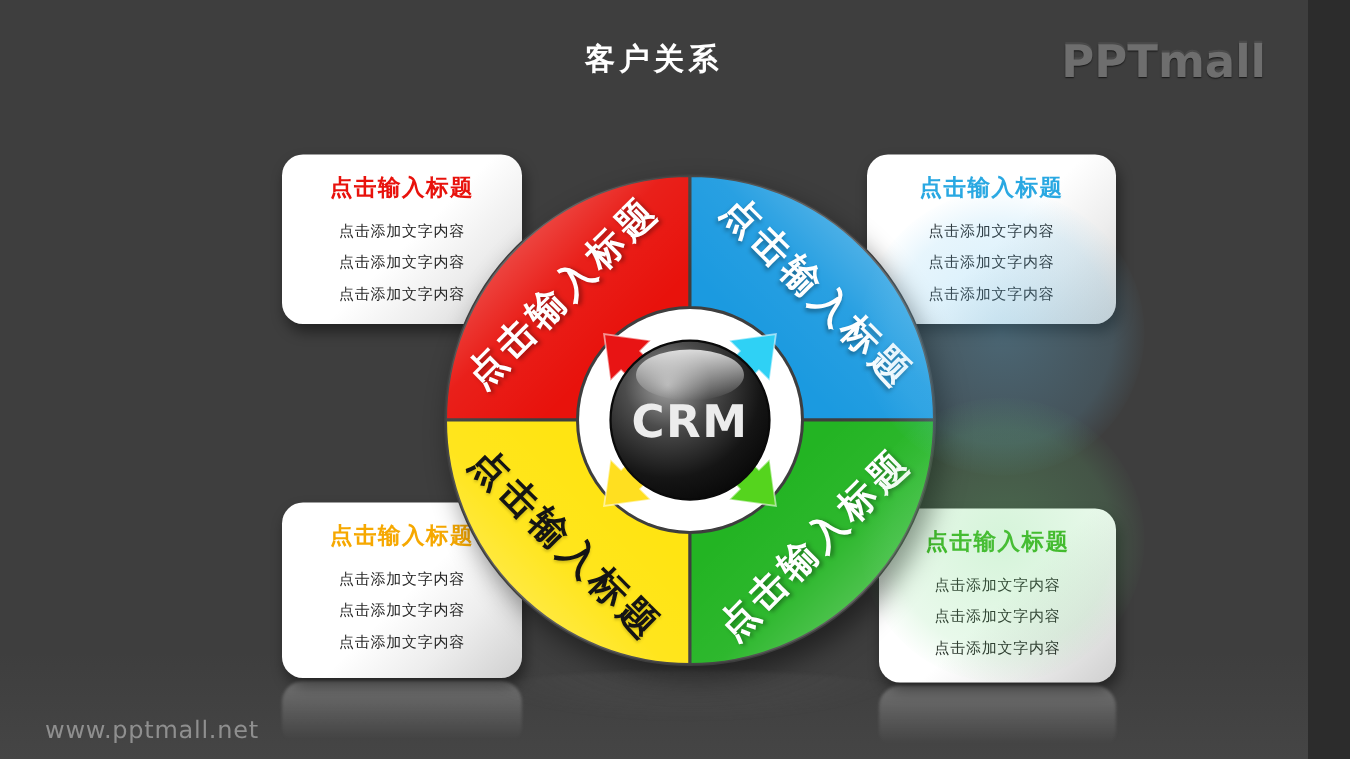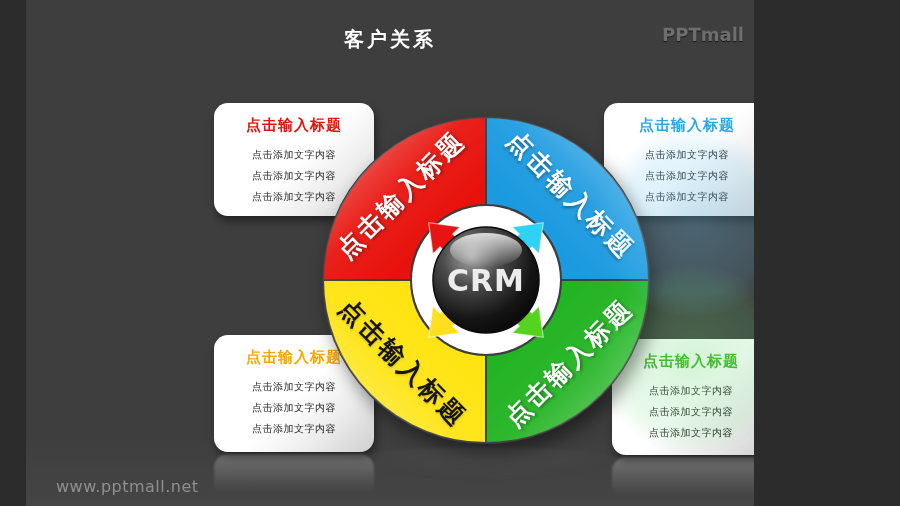--- a/index.html
+++ b/index.html
@@ -1,28 +1,27 @@
 <!DOCTYPE html>
 <html><head>
 <meta charset="utf-8">
 <style>
   html,body { margin:0; padding:0; background:#2c2c2c; }
   .slide {
-    position:relative; width:728px; height:506px; overflow:hidden;
+    position:relative; width:872px; height:506px; overflow:hidden;
     background:linear-gradient(#3e3e3e 0%, #3e3e3e 86%, #454545 100%);
     font-family:"DejaVu Sans", sans-serif;
-    margin-left:26px;
   }
   .slide-title {
     position:absolute; top:26px; left:0; right:0; text-align:center;
     color:#ffffff; font-size:20px; font-weight:bold; letter-spacing:3px; z-index:6;
   }
   .logo {
-    position:absolute; top:24px; right:10px; z-index:6;
-    font-size:18px; font-weight:800; color:#6e6e6e; letter-spacing:0px;
+    position:absolute; top:24px; right:28px; z-index:6;
+    font-size:30px; font-weight:800; color:#6e6e6e; letter-spacing:0px;
     text-shadow:0 1px 1px rgba(0,0,0,0.65), 0 -1px 0 rgba(255,255,255,0.07);
   }
   .watermark {
     position:absolute; left:30px; bottom:10px; z-index:6;
     color:#8f8f8f; font-size:16px; letter-spacing:0.5px;
   }
   .card {
     position:absolute; z-index:2; box-sizing:border-box;
     border-radius:14px; text-align:center; padding:13px 8px 8px 8px;
     background:linear-gradient(135deg, #ffffff 52%, #ededed 74%, #cfcfcf 100%);

